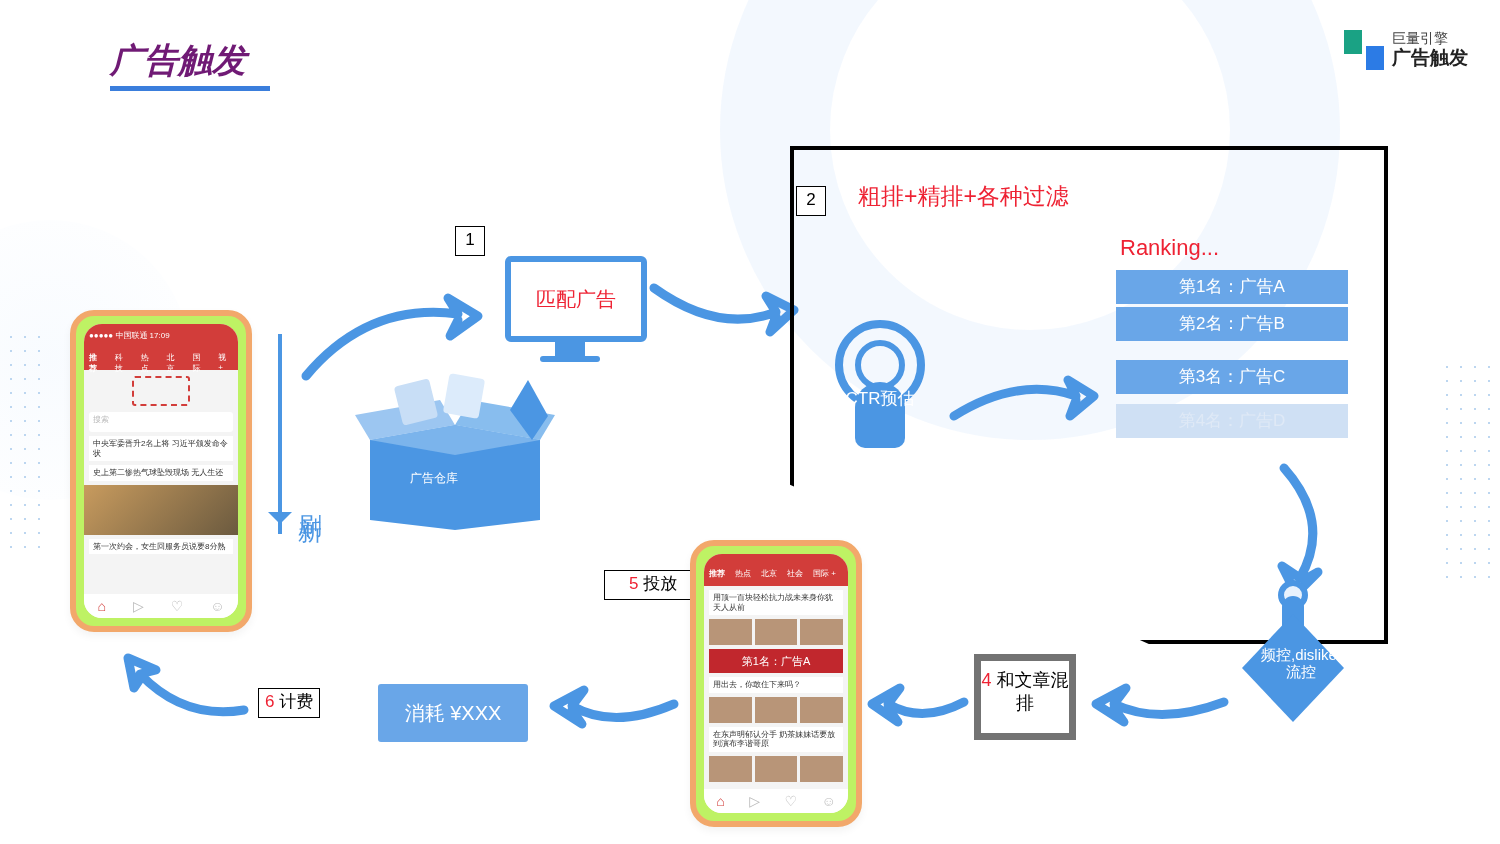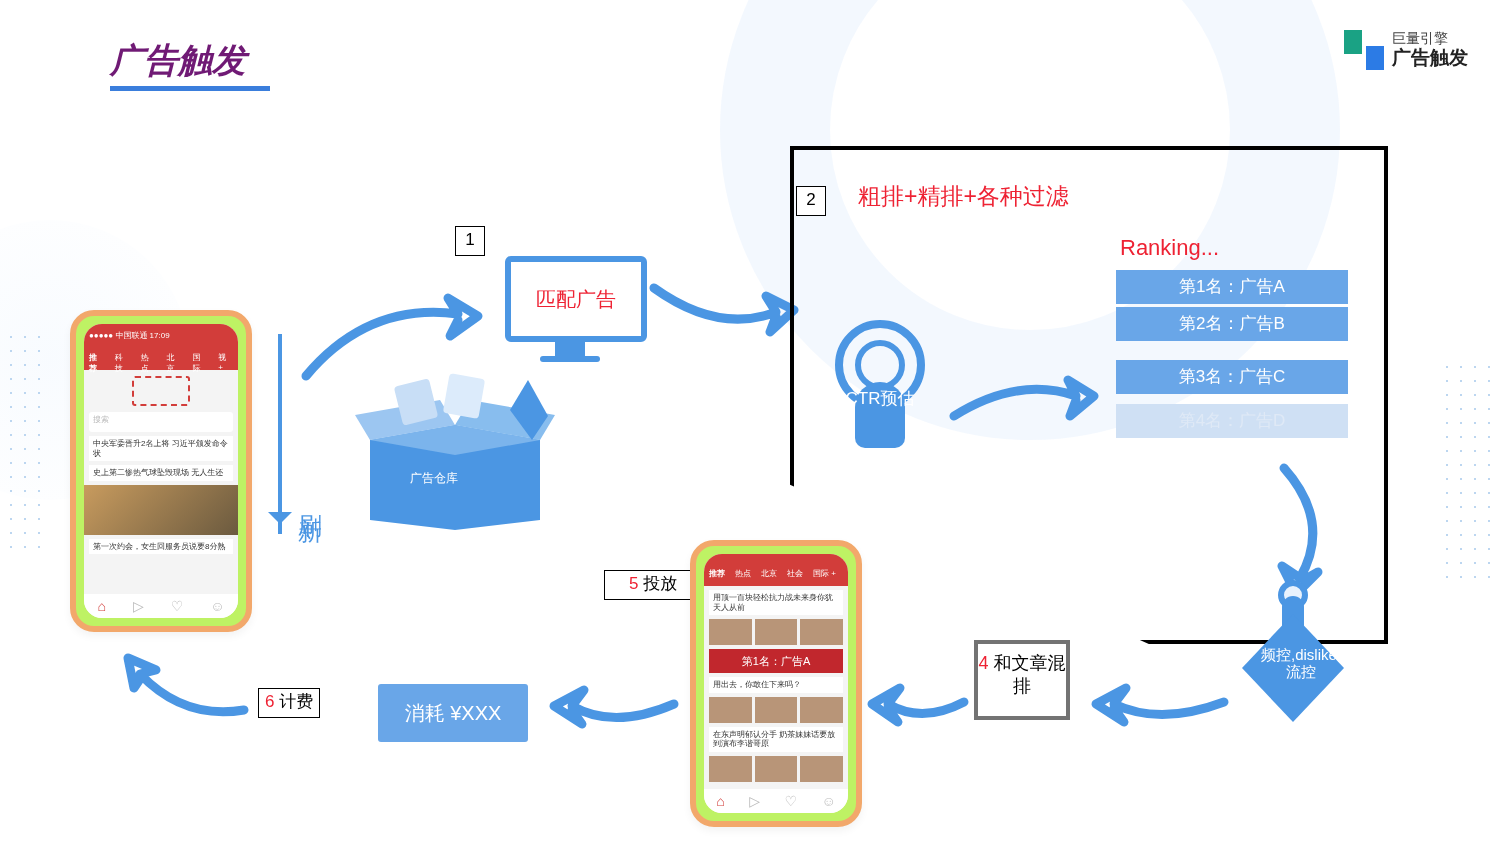--- a/index.html
+++ b/index.html
@@ -68,21 +68,21 @@
   .ctr-ring::before{content:"";position:absolute;inset:12px;border:6px solid #4b96e3;border-radius:50%}
   .ctr-hand{width:50px;height:66px;background:#4b96e3;border-radius:25px 25px 10px 10px;margin:-28px auto 0;position:relative}
   .ctr-label{color:#fff;position:absolute;left:0;right:0;top:70px;text-align:center;font-size:17px;line-height:1.1}
   
   .filter{position:absolute;left:1242px;top:614px;width:102px;height:108px}
   .filter-joy{width:100%;height:100%;background:#4b96e3;clip-path:polygon(50% 0,100% 50%,50% 100%,0 50%);position:relative}
   .filter-stick{position:absolute;left:40px;top:-18px;width:22px;height:48px;background:#4b96e3;border-radius:12px}
   .filter-ball{position:absolute;left:36px;top:-34px;width:30px;height:30px;border:6px solid #4b96e3;border-radius:50%;box-sizing:border-box;background:#e8f2fd}
   .filter-label{position:absolute;left:16px;right:0;top:32px;text-align:center;color:#fff;font-size:15px;line-height:1.15}
   
-  .mix{position:absolute;left:974px;top:640px;width:88px;height:64px;border:4px solid #737373;background:#fff;text-align:center;font-size:18px;padding-top:8px;line-height:1.3}
+  .mix{position:absolute;left:974px;top:654px;width:88px;height:64px;border:7px solid #737373;background:#fff;text-align:center;font-size:18px;padding-top:8px;line-height:1.3}
   .consume{position:absolute;left:378px;top:684px;width:150px;height:58px;background:#69a6e8;color:#fff;text-align:center;line-height:58px;font-size:20px;border-radius:3px}
   
   .arw{position:absolute;pointer-events:none}
   .arw svg{overflow:visible}
 </style>
 </head>
 <body>
 
 <div class="bg-circle bg1"></div>
 <div class="bg-circle bg2"></div>

